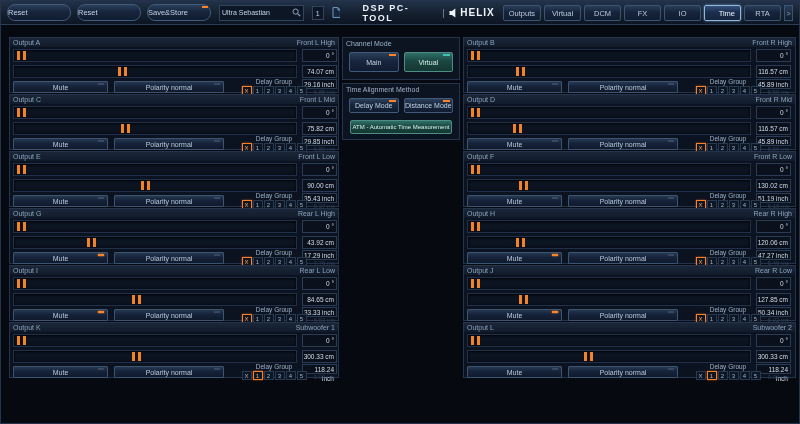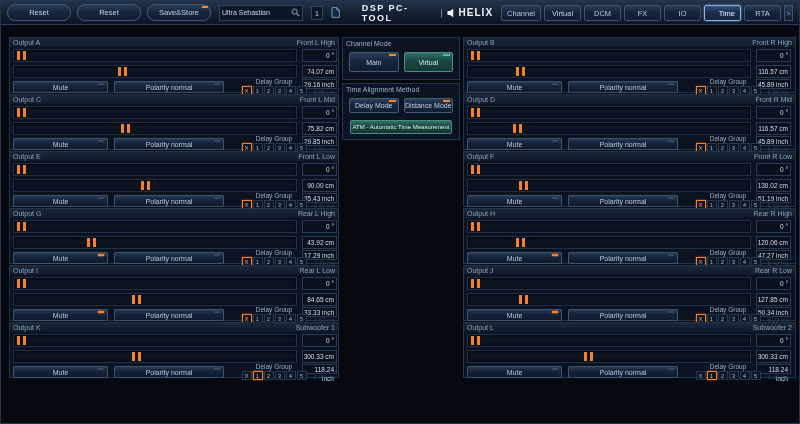--- a/index.html
+++ b/index.html
@@ -3,21 +3,21 @@
 <meta charset="utf-8">
 <style>
   html,body{margin:0;padding:0;background:#000;}
   *{box-sizing:border-box;font-family:"Liberation Sans",sans-serif;}
   .window{position:relative;width:800px;height:424px;background:#06090f;border:1px solid #24344c;overflow:hidden;}
 
   
   .topbar{position:absolute;top:0;left:0;width:100%;height:24px;
     background:linear-gradient(#223249,#15202f 55%,#0c1523);
     border-bottom:1px solid #2c3e58;display:flex;align-items:center;padding:0 6px;gap:8px;}
-  .tb-btn{position:relative;width:64px;height:17px;font-size:7.5px;color:#c3d4e6;text-align:center;line-height:16px;
+  .tb-btn{position:relative;width:64px;height:17px;font-size:7.5px;color:#c3d4e6;line-height:16px;
     background:linear-gradient(#2c405a,#17253d 45%,#101c30);border:1px solid #41597a;border-radius:8px;}
   .tb-led{position:absolute;top:1px;right:2px;width:6px;height:2px;background:#ff8429;}
   .device{width:86px;height:16px;background:#0d1625;border:1px solid #30445e;display:flex;align-items:center;
     padding:0 2px;font-size:7px;color:#c3d4e6;}
   .device span{flex:1;overflow:hidden;white-space:nowrap;}
   .count-box{width:12px;height:14px;background:#0d1625;border:1px solid #30445e;color:#c3d4e6;font-size:7px;
     text-align:center;line-height:13px;}
   .logo{display:flex;align-items:center;gap:4px;margin-left:14px;color:#eef4fa;font-weight:bold;}
   .logo .prod{font-size:9px;letter-spacing:1.5px;}
   .logo .sep{color:#7e95ad;font-weight:normal;font-size:9px;}
@@ -108,21 +108,21 @@
     <div class="logo">
       <span class="prod">DSP PC-TOOL</span>
       <span class="sep">|</span>
       <svg width="8" height="10" viewBox="0 0 8 10">
         <path d="M0.5 3 L3 3 L6.5 0.5 L6.5 9.5 L3 7 L0.5 7 Z" fill="#eef4fa"></path>
       </svg>
       <span class="brand">HELIX</span>
     </div>
     <div class="nav">
       <div id="nav-buttons" style="display:flex;gap:3px;">
-          <div class="nav-btn">Channel</div>
+          <div class="nav-btn">Outputs</div>
           <div class="nav-btn">Virtual</div>
           <div class="nav-btn">DCM</div>
           <div class="nav-btn">FX</div>
           <div class="nav-btn">IO</div>
           <div class="nav-btn active">Time</div>
           <div class="nav-btn">RTA</div>
         </div>
       <div class="nav-more">&gt;</div>
     </div>
   </div>

